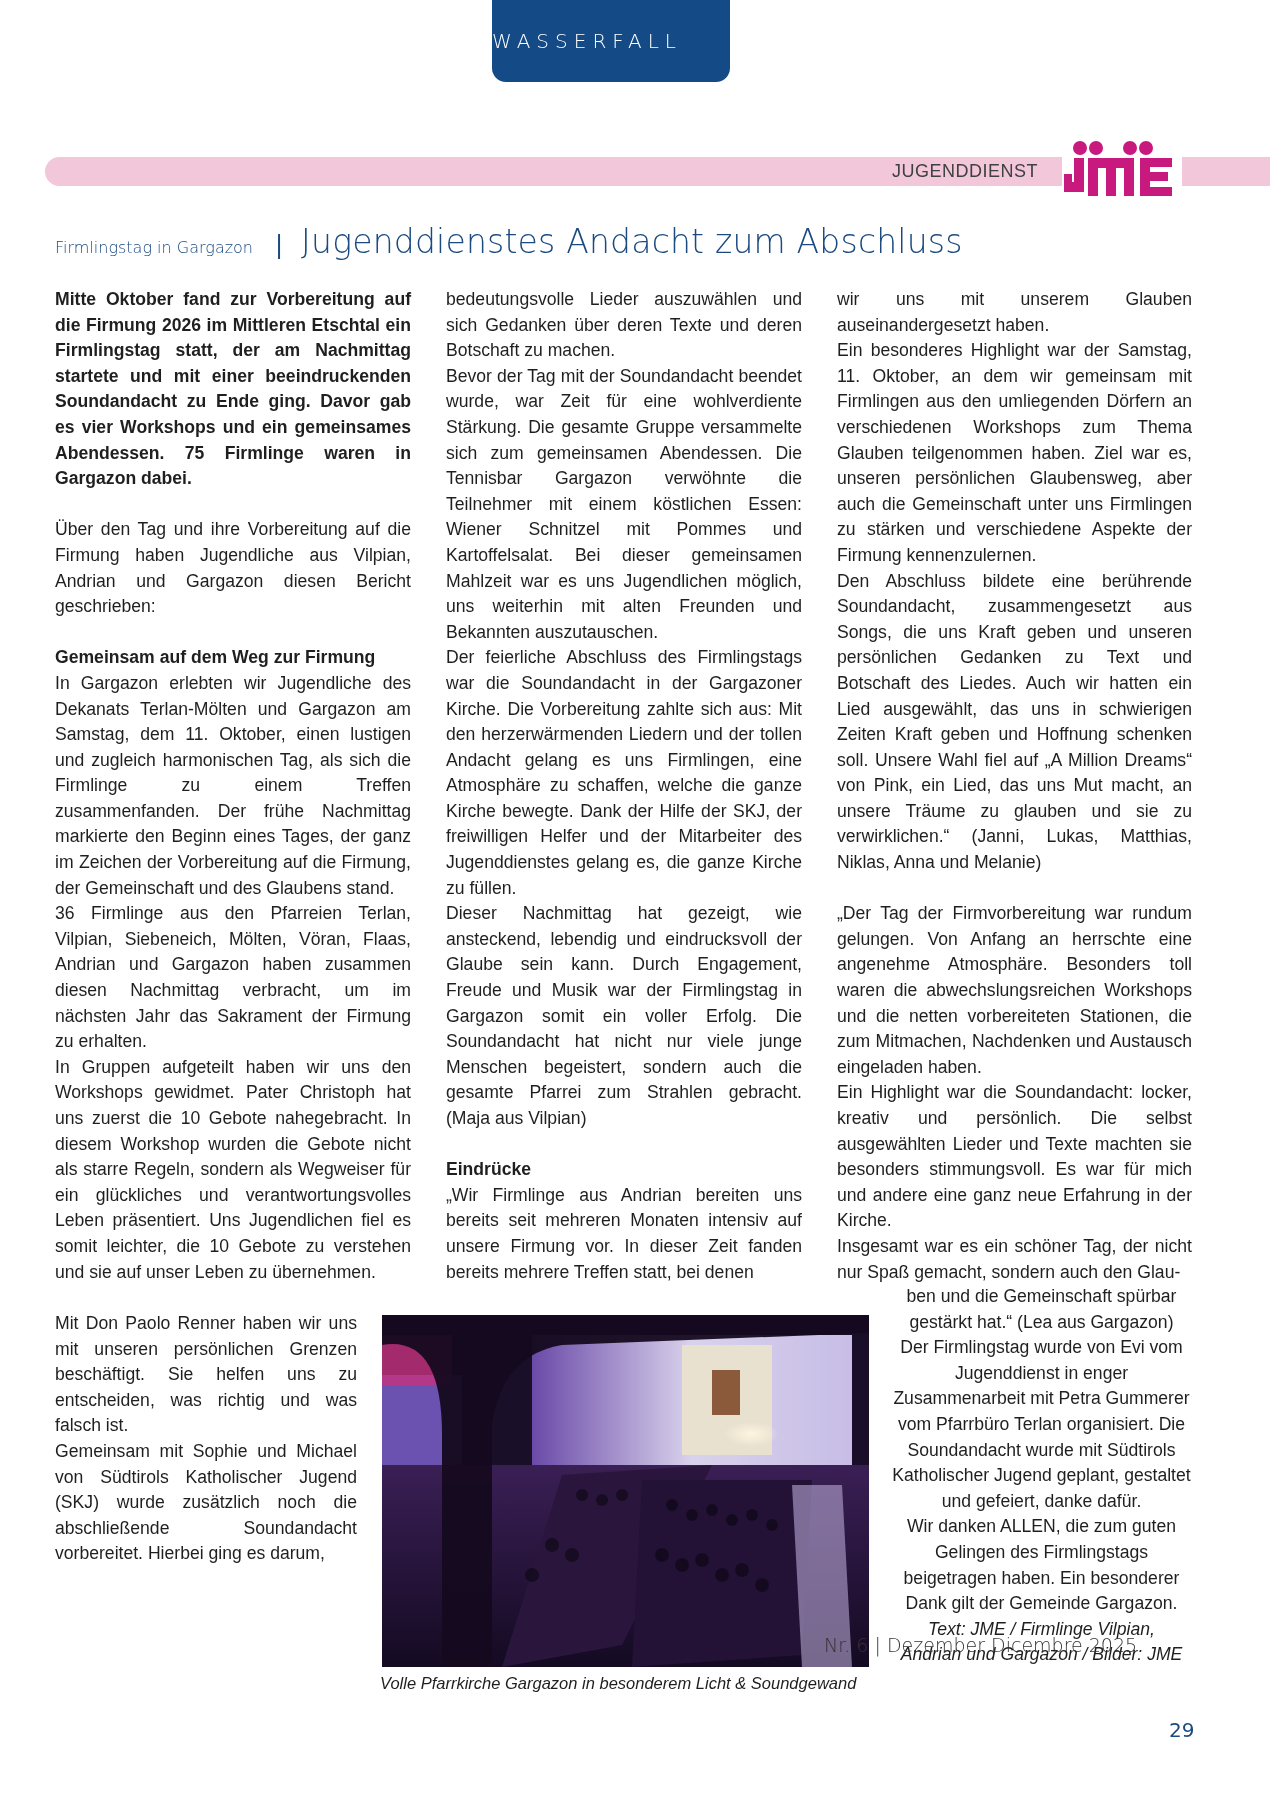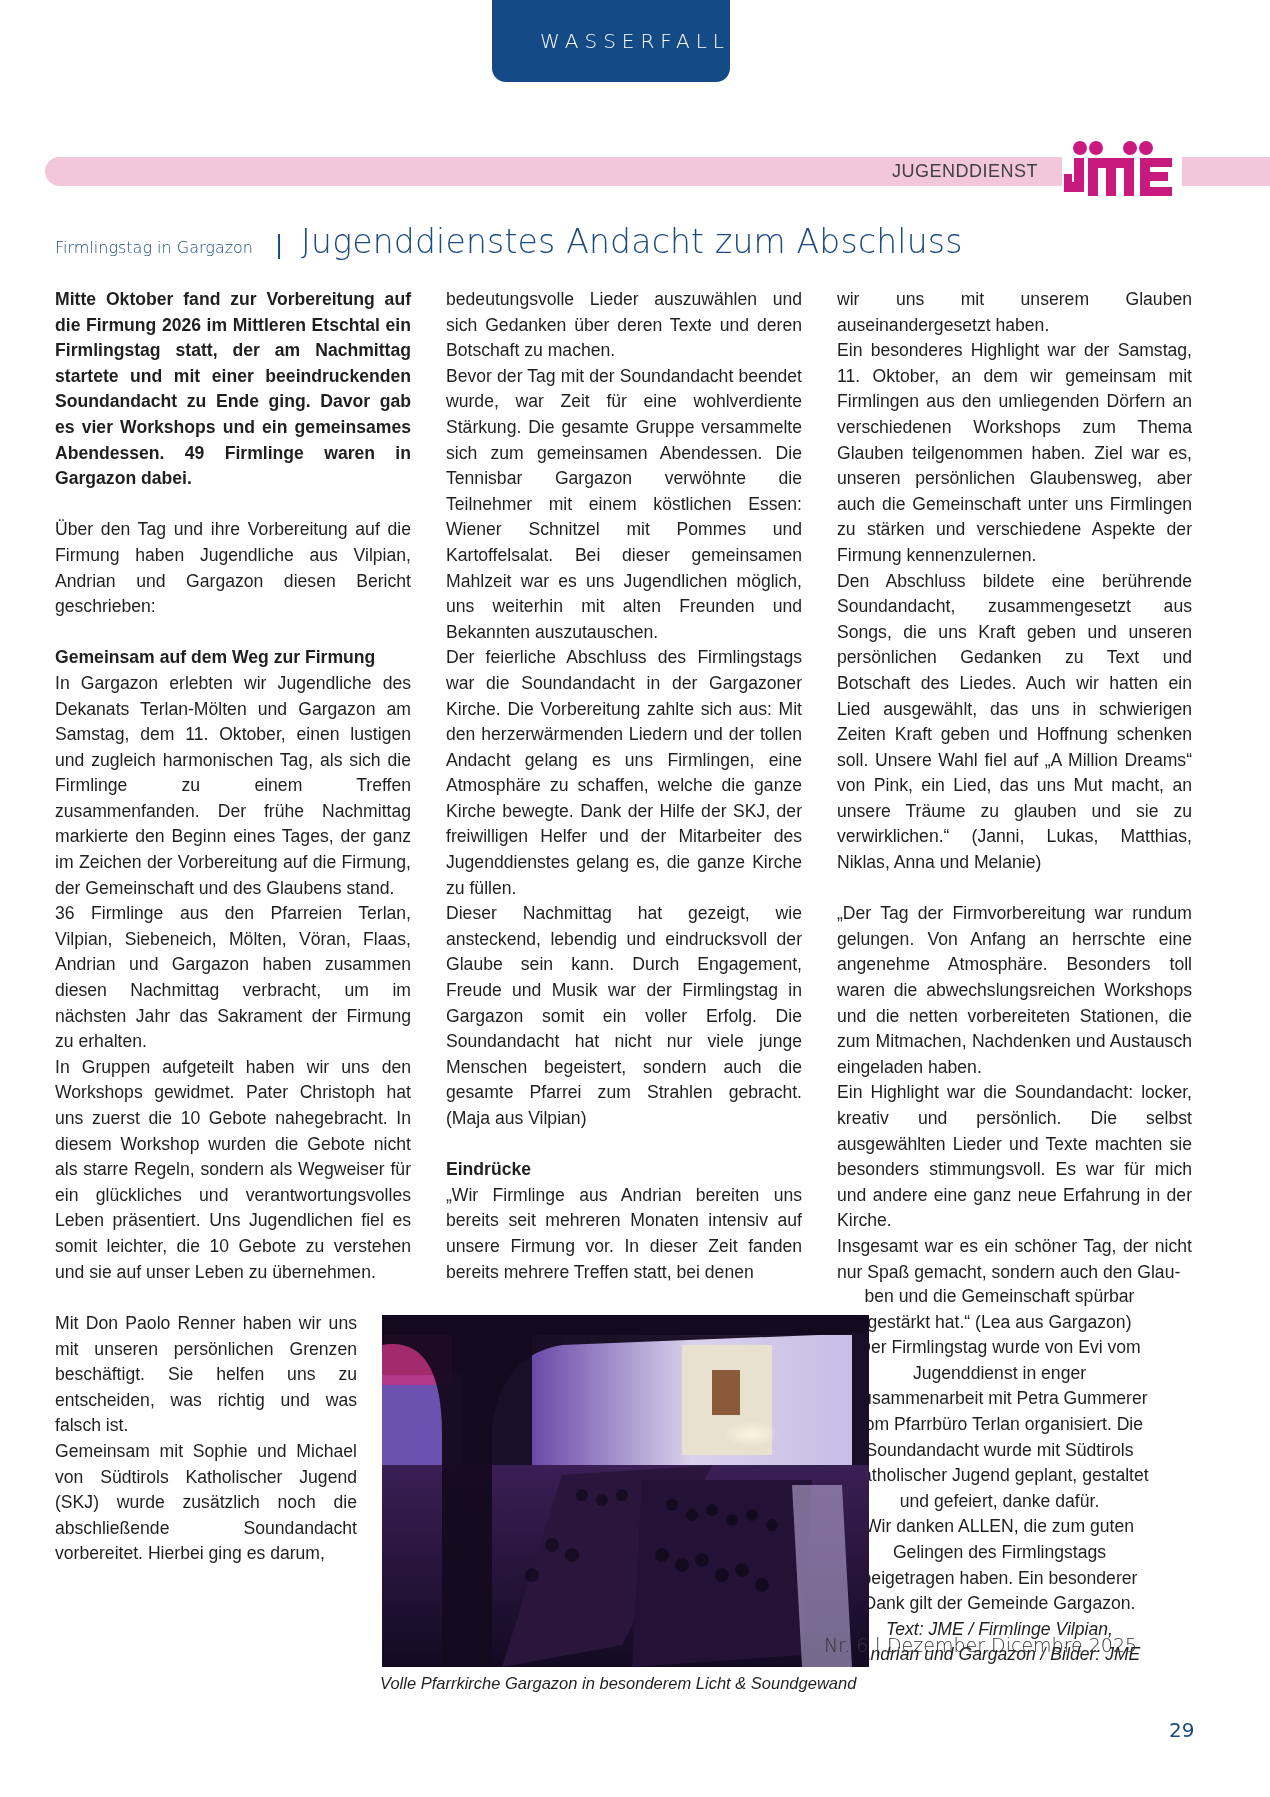--- a/index.html
+++ b/index.html
@@ -1,21 +1,21 @@
 <!DOCTYPE html>
 <html><head>
   <meta charset="utf-8">
   <style>
     html, body { margin: 0; padding: 0; background: #ffffff; }
     body { width: 1270px; height: 1797px; position: relative; overflow: hidden;
            font-family: "Liberation Sans", sans-serif; color: #1f1f1f; }
 
     .tab { position: absolute; left: 492px; top: 0; width: 238px; height: 82px;
            background: #144a85; border-radius: 0 0 14px 14px;
-           display: flex; align-items: center; justify-content: flex-end; }
+           display: flex; align-items: center; justify-content: flex-start; }
     .tab span { color: #ffffff; font-size: 20px; letter-spacing: 6px; font-family: "DejaVu Sans", sans-serif; font-weight: 300; }
 
     .band { position: absolute; left: 45px; top: 157px; width: 1225px; height: 29px;
             background: #f3c7da; border-radius: 15px 0 0 15px; }
     .band-label { position: absolute; right: 232px; top: 161px; font-size: 18px; color: #404040; letter-spacing: 0.5px; }
     .logo { position: absolute; left: 1062px; top: 138px; width: 120px; height: 66px; background:#fff; }
     .logo svg { display:block; }
 
     .headline { position: absolute; left: 55px; top: 222px; display: flex; align-items: baseline;
                 color: #1a4a80; font-family: "DejaVu Sans", sans-serif; }
@@ -26,21 +26,21 @@
     .col { position: absolute; top: 287px; font-size: 17.6px; line-height: 25.6px; text-align: justify; }
     .col p { margin: 0; }
     .col .gap { height: 25.6px; }
     .col .sub { font-weight: bold; text-align: left; }
     .col1 { left: 55px; width: 356px; }
     .col2 { left: 446px; width: 356px; }
     .col3 { left: 837px; width: 355px; }
     .lead { font-weight: bold; }
     .col1-bottom { position: absolute; left: 55px; top: 1311px; width: 302px; font-size: 17.6px; line-height: 25.6px; text-align: justify; }
     .col1-bottom p { margin:0; }
-    .col3-bottom { position: absolute; left: 850px; top: 1284px; width: 299px; font-size: 17.6px; line-height: 25.6px; text-align: justify; }
+    .col3-bottom { position: absolute; left: 892px; top: 1284px; width: 299px; font-size: 17.6px; line-height: 25.6px; text-align: justify; }
     .col3-bottom p { margin:0;text-align:center; }
     .credit { text-align: right; font-style: italic; }
 
     .photo { position: absolute; left: 382px; top: 1315px; width: 487px; height: 352px; overflow: hidden; background: #1a0f24; }
     .caption { position: absolute; left: 380px; top: 1674px; font-size: 16.5px; font-style: italic; color: #1f1f1f; white-space: nowrap; }
 
     .footer-issue { position: absolute; left: 824px; top: 1634px; font-size: 19px; color: #333; font-family: "DejaVu Sans", sans-serif; font-weight: 300; }
     .footer-page { position: absolute; left: 1169px; top: 1718px; font-size: 20px; color: #1a4a80; font-family: "DejaVu Sans", sans-serif; }
   </style>
 </head>
@@ -77,21 +77,21 @@
   </svg>
 </div>
 
 <div class="headline">
   <span class="kicker">Firmlingstag in Gargazon</span>
   <span class="sep">|</span>
   <span class="title">Jugenddienstes Andacht zum Abschluss</span>
 </div>
 
 <div class="col col1">
-  <p class="lead">Mitte Oktober fand zur Vorbereitung auf die Firmung 2026 im Mittleren Etschtal ein Firmlingstag statt, der am Nachmittag startete und mit einer beeindruckenden Soundandacht zu Ende ging. Davor gab es vier Workshops und ein gemeinsames Abendessen. 49 Firmlinge waren in Gargazon dabei.</p>
+  <p class="lead">Mitte Oktober fand zur Vorbereitung auf die Firmung 2026 im Mittleren Etschtal ein Firmlingstag statt, der am Nachmittag startete und mit einer beeindruckenden Soundandacht zu Ende ging. Davor gab es vier Workshops und ein gemeinsames Abendessen. 75 Firmlinge waren in Gargazon dabei.</p>
   <div class="gap"></div>
   <p>Über den Tag und ihre Vorbereitung auf die Firmung haben Jugendliche aus Vilpian, Andrian und Gargazon diesen Bericht geschrieben:</p>
   <div class="gap"></div>
   <p class="sub">Gemeinsam auf dem Weg zur Firmung</p>
   <p>In Gargazon erlebten wir Jugendliche des Dekanats Terlan-Mölten und Gargazon am Samstag, dem 11. Oktober, einen lustigen und zugleich harmonischen Tag, als sich die Firmlinge zu einem Treffen zusammenfanden. Der frühe Nachmittag markierte den Beginn eines Tages, der ganz im Zeichen der Vorbereitung auf die Firmung, der Gemeinschaft und des Glaubens stand.</p>
   <p>36 Firmlinge aus den Pfarreien Terlan, Vilpian, Siebeneich, Mölten, Vöran, Flaas, Andrian und Gargazon haben zusammen diesen Nachmittag verbracht, um im nächsten Jahr das Sakrament der Firmung zu erhalten.</p>
   <p>In Gruppen aufgeteilt haben wir uns den Workshops gewidmet. Pater Christoph hat uns zuerst die 10 Gebote nahegebracht. In diesem Workshop wurden die Gebote nicht als starre Regeln, sondern als Wegweiser für ein glückliches und verantwortungsvolles Leben präsentiert. Uns Jugendlichen fiel es somit leichter, die 10 Gebote zu verstehen und sie auf unser Leben zu übernehmen.</p>
 </div>
 <div class="col1-bottom">
   <p>Mit Don Paolo Renner haben wir uns mit unseren persönlichen Grenzen beschäftigt. Sie helfen uns zu entscheiden, was richtig und was falsch ist.</p>

